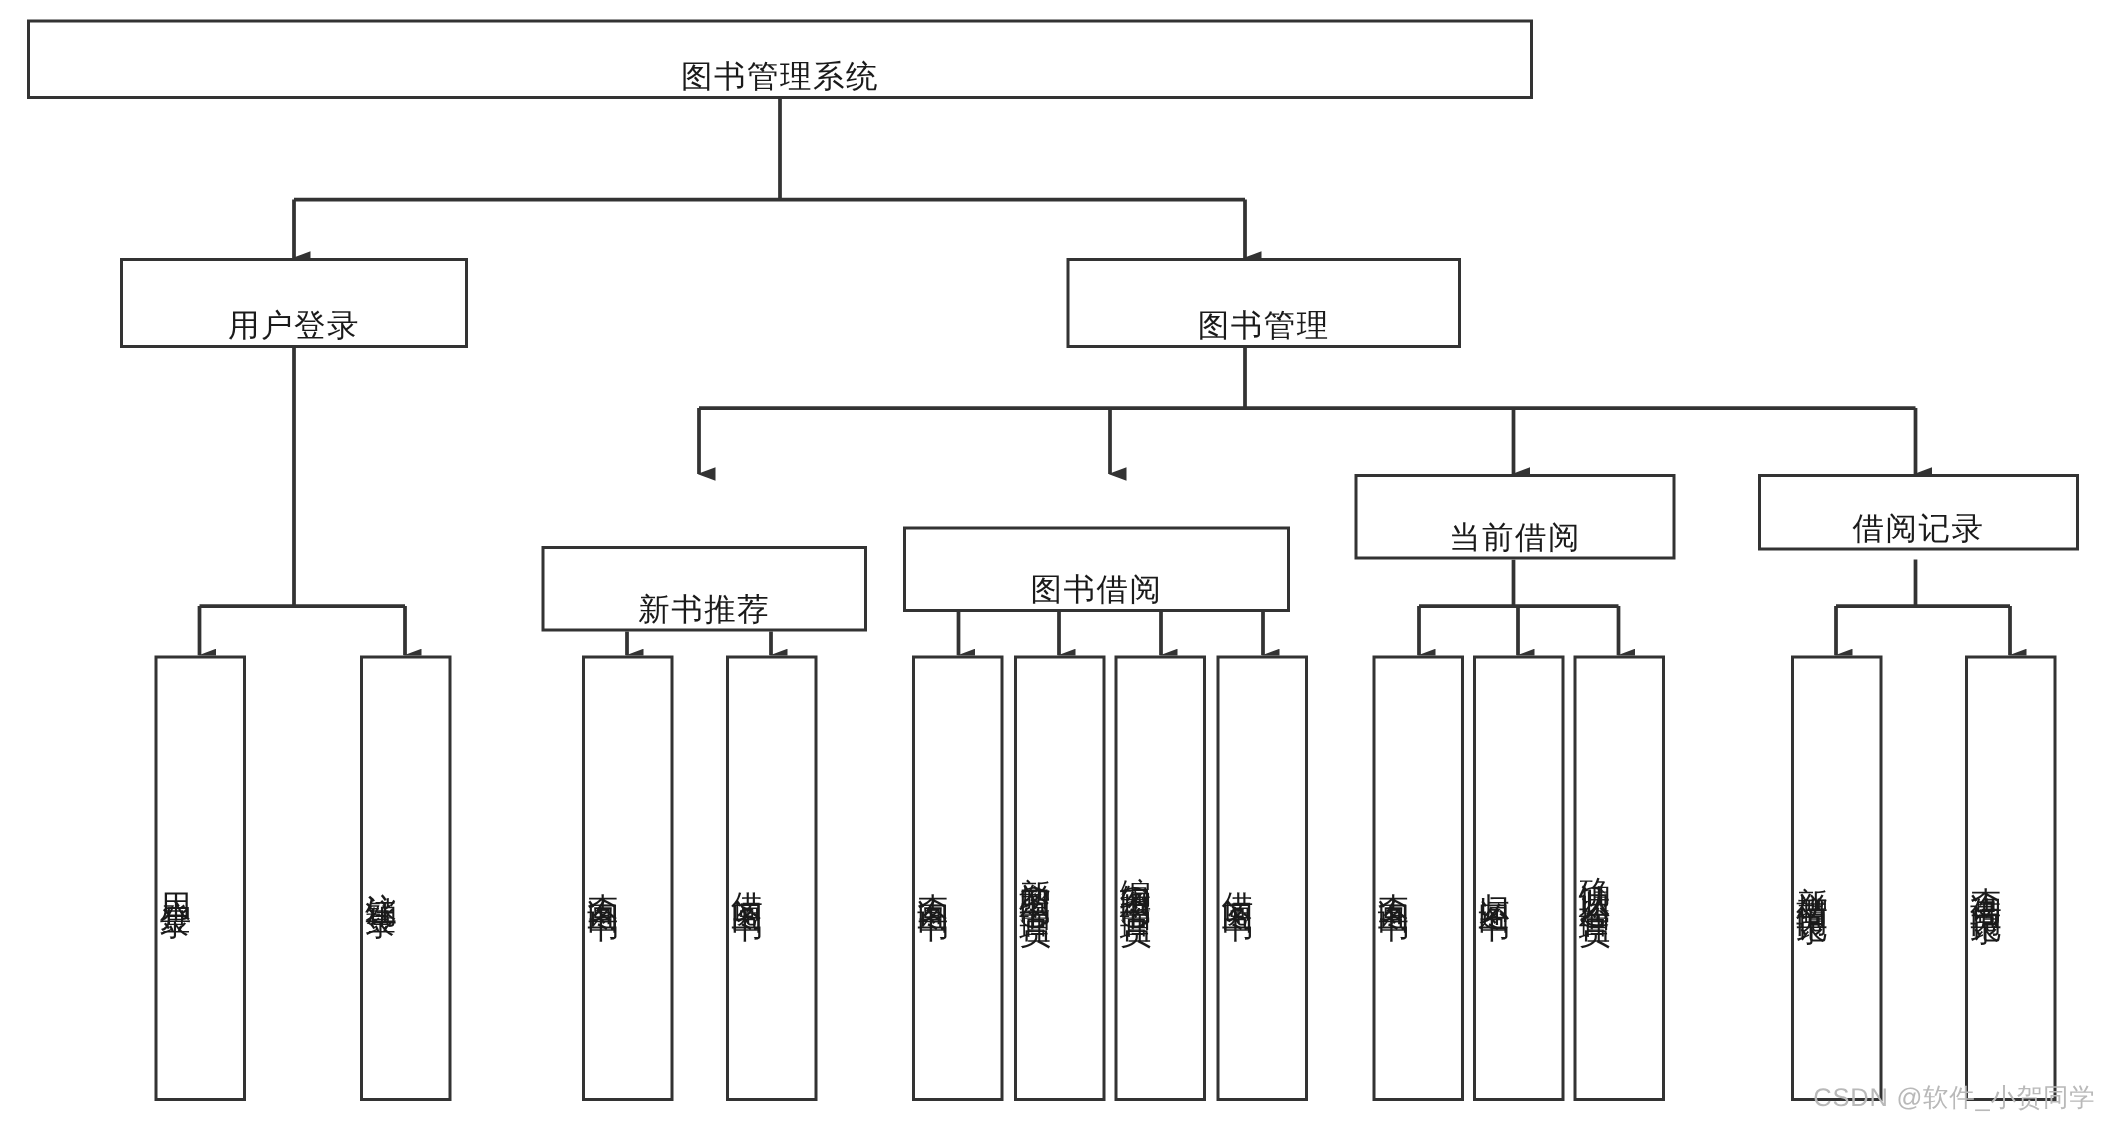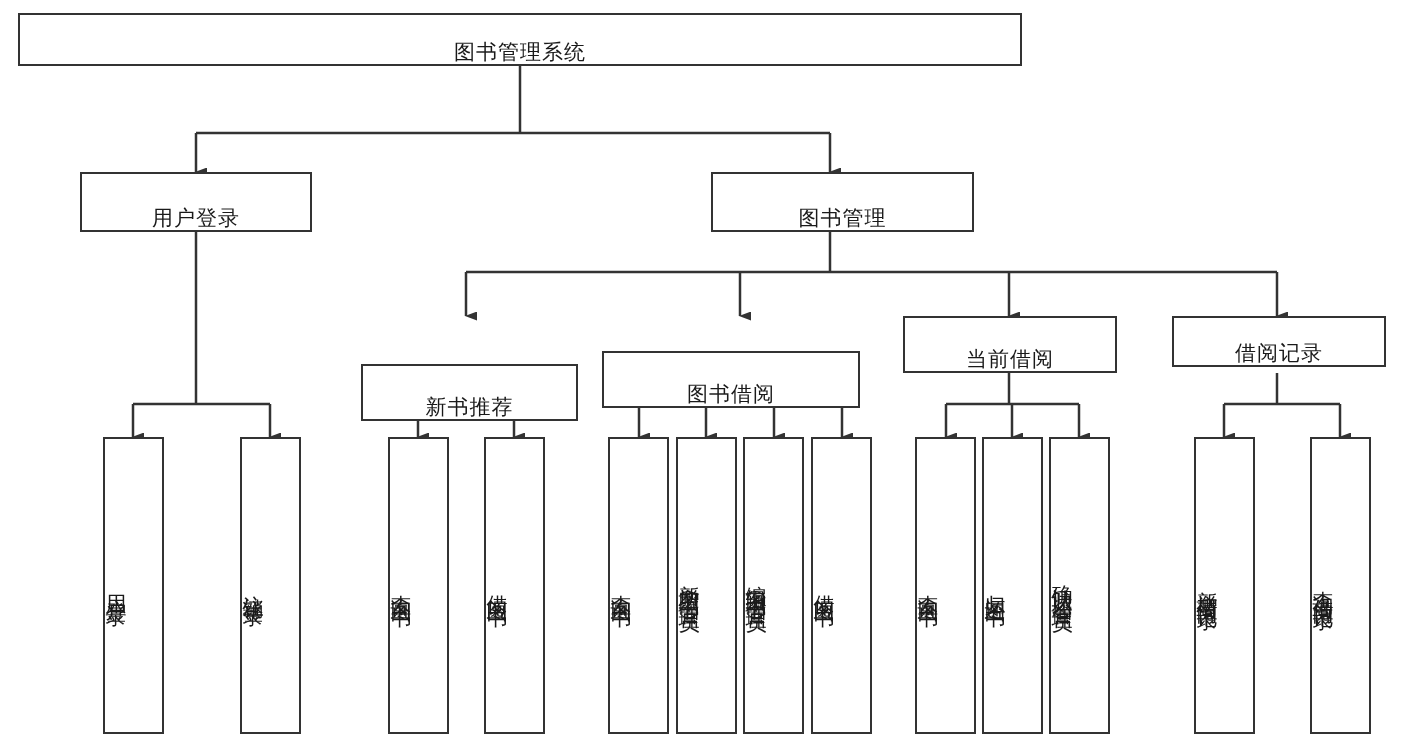--- a/index.html
+++ b/index.html
@@ -182,14 +182,15 @@
     <span>确认归还（管理员）</span>
   </div>
 
   <div class="node vert" style="left:1194px; top:437px; width:61px; height:297px;">
     <span>新增借阅记录</span>
   </div>
   <div class="node vert" style="left:1310px; top:437px; width:61px; height:297px;">
     <span>查询借阅记录</span>
   </div>
 
+  <div id="watermark">CSDN @软件_小贺同学</div>
 
 </div>
 
 </body></html>

